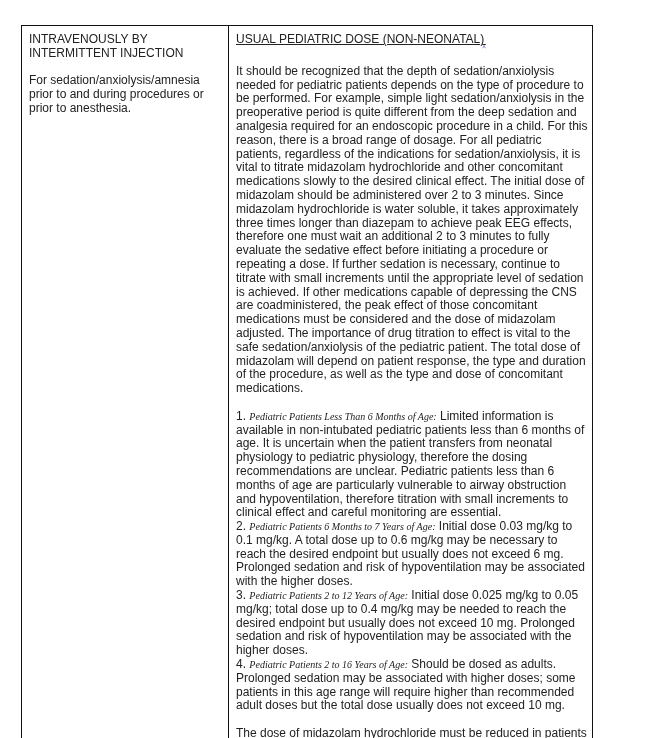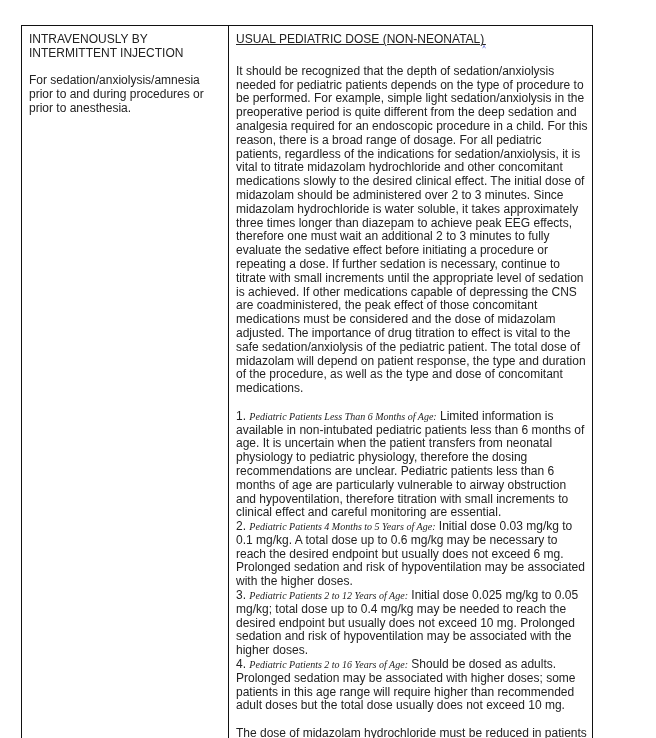--- a/index.html
+++ b/index.html
@@ -35,21 +35,21 @@
       <p class="p">It should be recognized that the depth of sedation/anxiolysis needed for pediatric patients depends on the type of procedure to be performed. For example, simple light sedation/anxiolysis in the preoperative period is quite different from the deep sedation and analgesia required for an endoscopic procedure in a child. For this reason, there is a broad range of dosage. For all pediatric patients, regardless of the indications for sedation/anxiolysis, it is vital to titrate midazolam hydrochloride and other concomitant medications slowly to the desired clinical effect. The initial dose of midazolam should be administered over 2 to 3 minutes. Since midazolam hydrochloride is water soluble, it takes approximately three times longer than diazepam to achieve peak EEG effects, therefore one must wait an additional 2 to 3 minutes to fully evaluate the sedative effect before initiating a procedure or repeating a dose. If further sedation is necessary, continue to titrate with small increments until the appropriate level of sedation is achieved. If other medications capable of depressing the CNS are coadministered, the peak effect of those concomitant medications must be considered and the dose of midazolam adjusted. The importance of drug titration to effect is vital to the safe sedation/anxiolysis of the pediatric patient. The total dose of midazolam will depend on patient response, the type and duration of the procedure, as well as the type and dose of concomitant medications.</p>
       <div class="gap"></div>
 
       <p class="p">
         <span>1.</span>
         <span class="it">Pediatric Patients Less Than 6 Months of Age:</span>
         <span>Limited information is available in non-intubated pediatric patients less than 6 months of age. It is uncertain when the patient transfers from neonatal physiology to pediatric physiology, therefore the dosing recommendations are unclear. Pediatric patients less than 6 months of age are particularly vulnerable to airway obstruction and hypoventilation, therefore titration with small increments to clinical effect and careful monitoring are essential.</span>
       </p>
       <p class="p">
         <span>2.</span>
-        <span class="it">Pediatric Patients 4 Months to 5 Years of Age:</span>
+        <span class="it">Pediatric Patients 6 Months to 7 Years of Age:</span>
         <span>Initial dose 0.03 mg/kg to 0.1 mg/kg. A total dose up to 0.6 mg/kg may be necessary to reach the desired endpoint but usually does not exceed 6 mg. Prolonged sedation and risk of hypoventilation may be associated with the higher doses.</span>
       </p>
       <p class="p">
         <span>3.</span>
         <span class="it">Pediatric Patients 2 to 12 Years of Age:</span>
         <span>Initial dose 0.025 mg/kg to 0.05 mg/kg; total dose up to 0.4 mg/kg may be needed to reach the desired endpoint but usually does not exceed 10 mg. Prolonged sedation and risk of hypoventilation may be associated with the higher doses.</span>
       </p>
       <p class="p">
         <span>4.</span>
         <span class="it">Pediatric Patients 2 to 16 Years of Age:</span>

